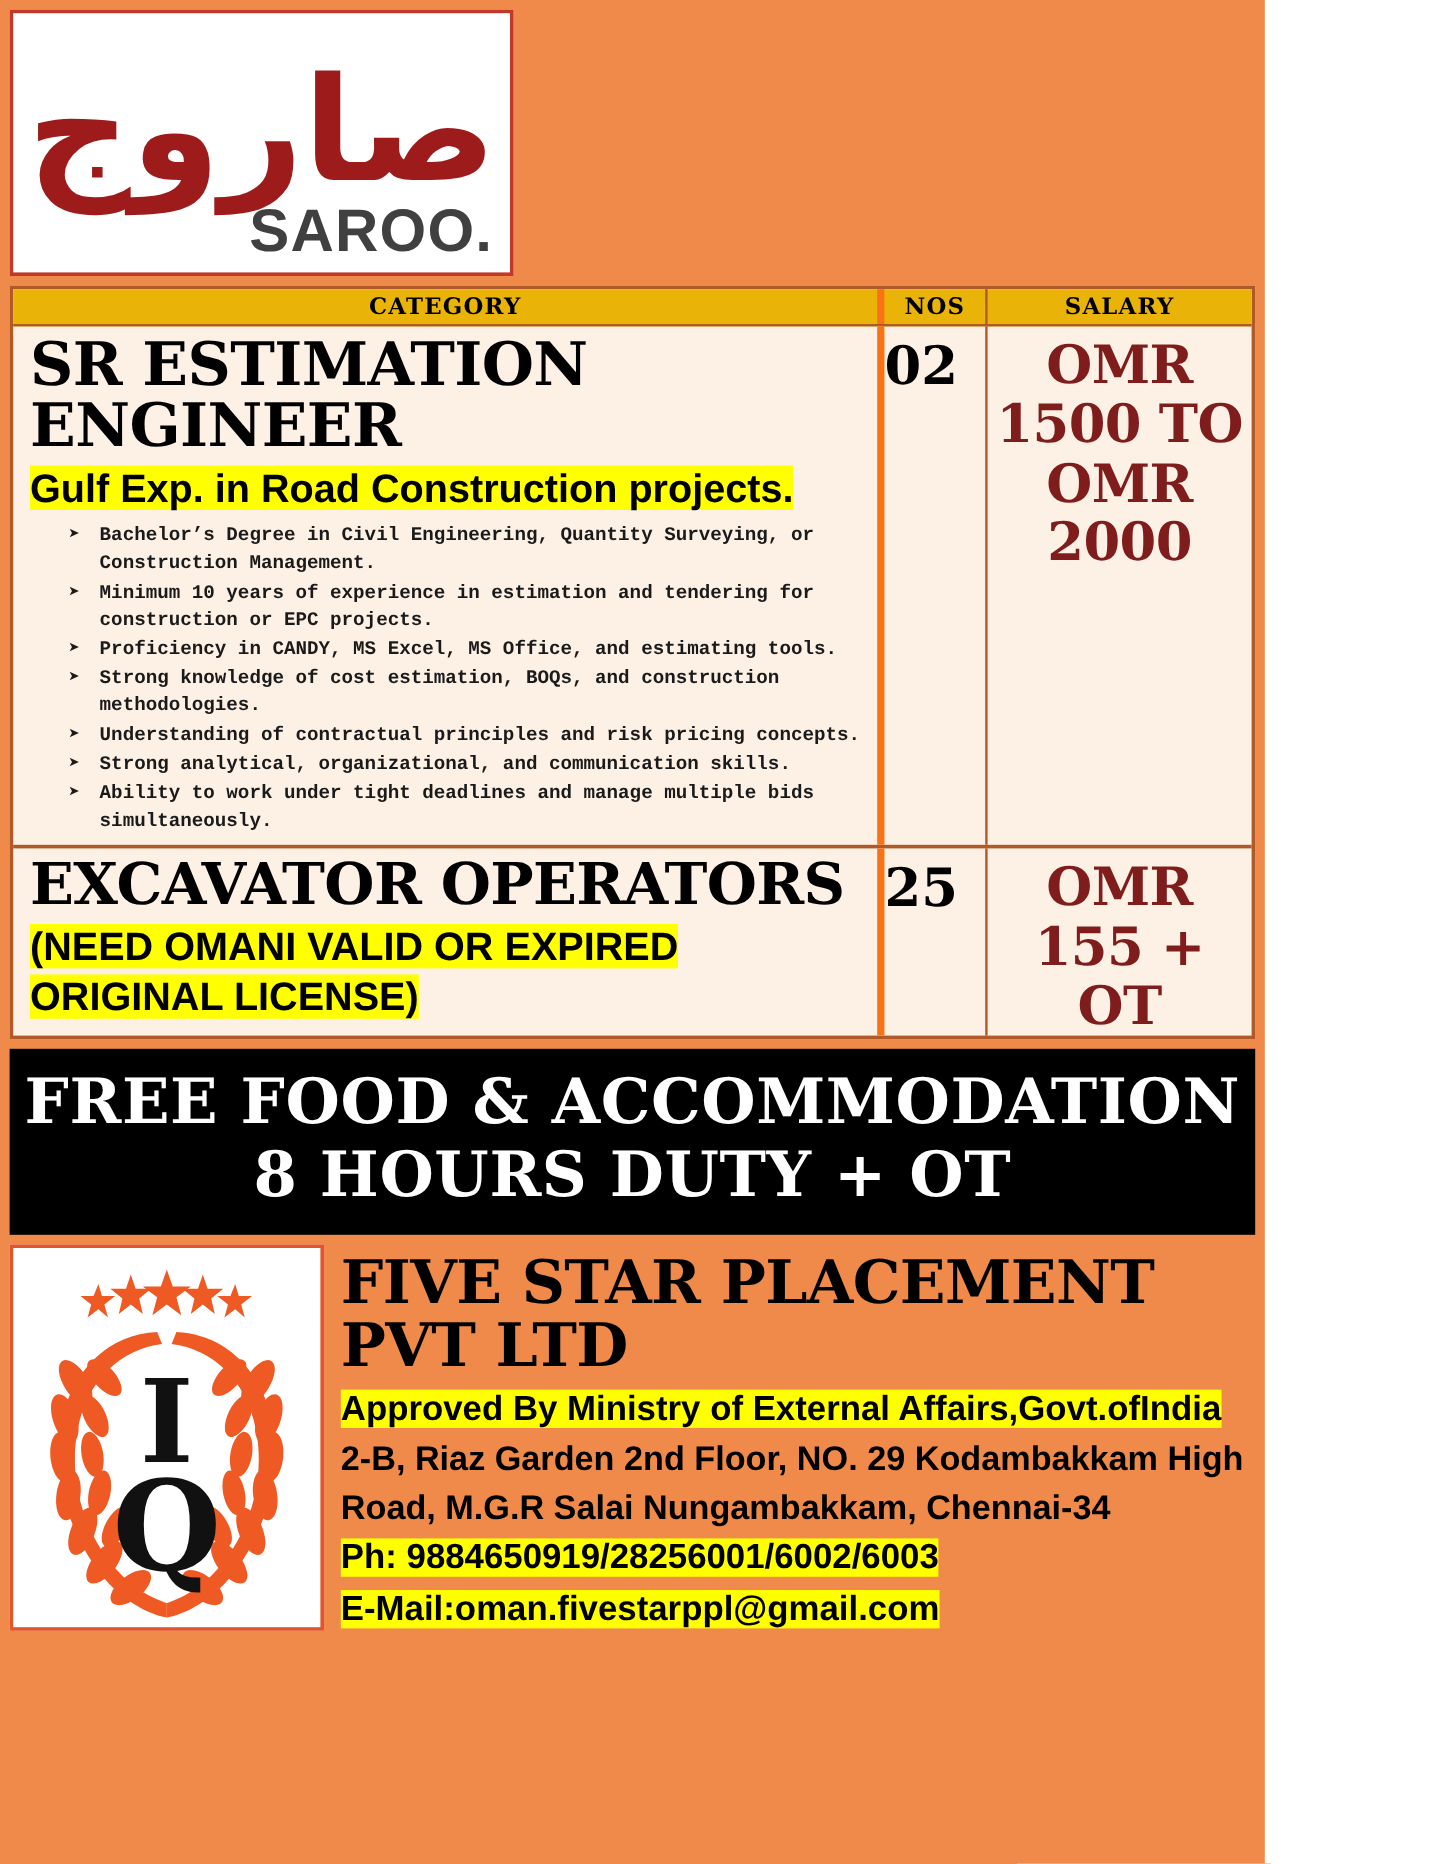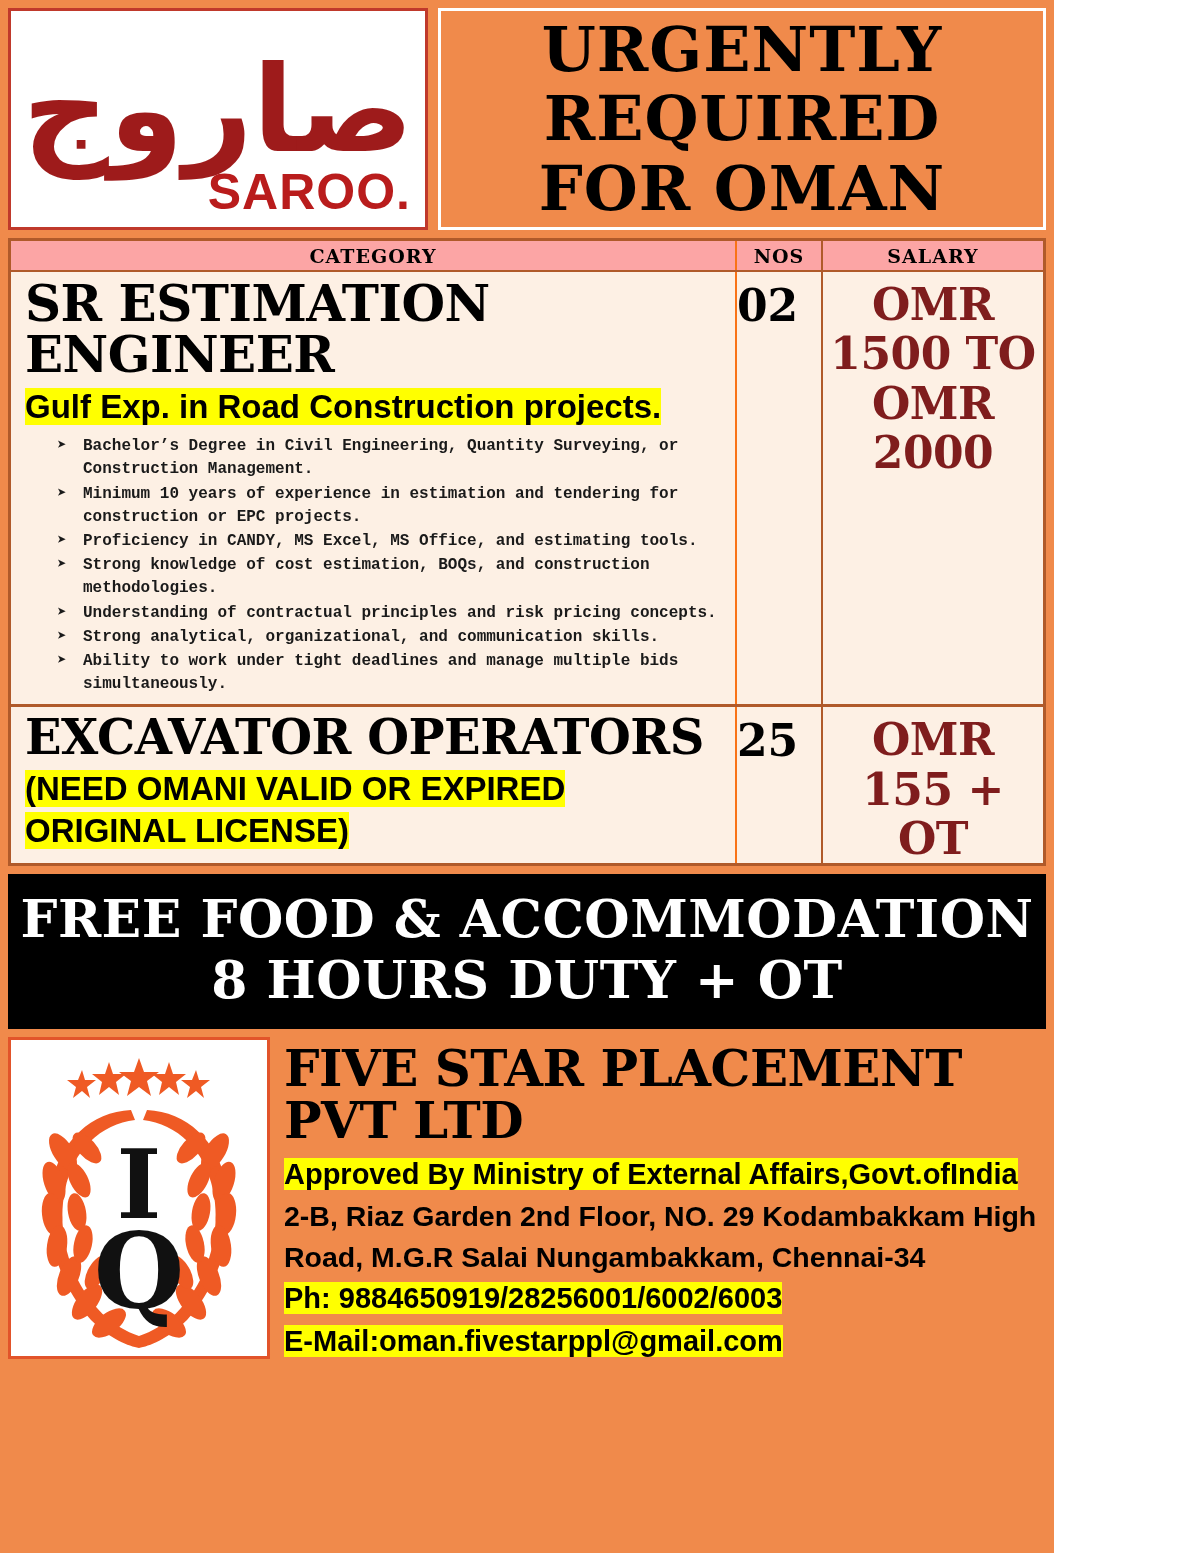--- a/index.html
+++ b/index.html
@@ -47,21 +47,21 @@
     letter-spacing: -2px;
     margin-top: -18px;
   }
   .logo-latin {
     position: absolute;
     right: 14px;
     bottom: 6px;
     font-family: "Liberation Sans", sans-serif;
     font-size: 50px;
     font-weight: bold;
-    color: #b91c1c;
+    color: #404040;
     letter-spacing: 1px;
   }
   .title-box {
     flex: 1;
     margin-left: 10px;
     background: #f08a4b;
     border: 3px solid #ffffff;
     box-sizing: border-box;
     display: flex;
     flex-direction: column;
@@ -83,24 +83,24 @@
     margin-top: 8px;
     border: 3px solid #b05a2a;
     box-sizing: border-box;
     background: #fdf0e4;
   }
   .row {
     display: flex;
   }
   .head-row {
     border-bottom: 2px solid #b05a2a;
-    background: #fca5a5;
+    background: #eab308;
   }
   .cell-cat { flex: 1; }
-  .cell-nos { width: 84px; border-left: 2px solid #f97316; }
+  .cell-nos { width: 84px; border-left: 6px solid #f97316; }
   .cell-sal { width: 220px; border-left: 2px solid #b05a2a; }
 
   .head-row .cell-cat,
   .head-row .cell-nos,
   .head-row .cell-sal {
     text-align: center;
     font-family: "DejaVu Serif", serif;
     font-size: 19px;
     font-weight: bold;
     letter-spacing: 1px;
@@ -254,24 +254,20 @@
 </style>
 </head>
 <body>
 
 <div class="poster">
 
   <div class="header">
     <div class="logo-box">
       <div class="logo-ar">صاروج</div>
       <div class="logo-latin">SAROO.</div>
-    </div>
-    <div class="title-box">
-      <div class="title-line">URGENTLY REQUIRED</div>
-      <div class="title-line">FOR OMAN</div>
     </div>
   </div>
 
   <div class="table">
 
     <div class="row head-row">
       <div class="cell-cat">CATEGORY</div>
       <div class="cell-nos">NOS</div>
       <div class="cell-sal">SALARY</div>
     </div>

